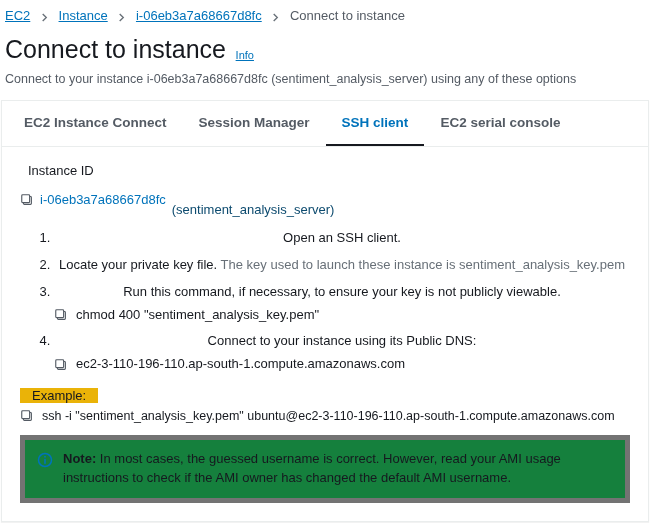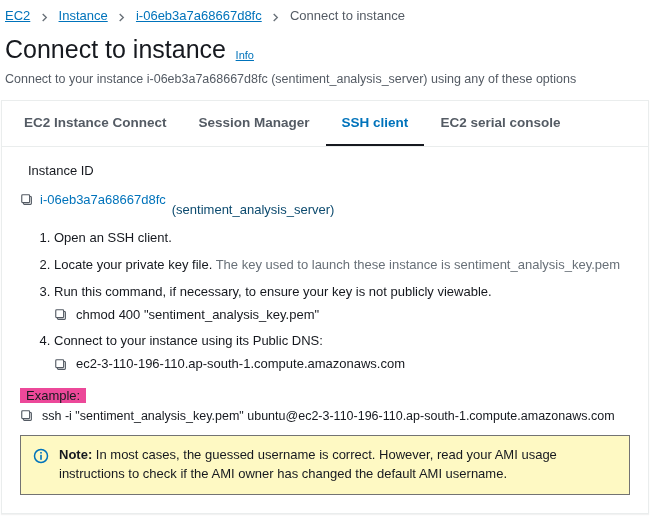--- a/index.html
+++ b/index.html
@@ -17,26 +17,26 @@
   .tabs { display: flex; border-bottom: 1px solid #eaeded; padding: 0 6px; }
   .tab { padding: 14px 16px; font-size: 13.5px; color: #545b64; cursor: pointer; border-bottom: 2px solid transparent; font-weight: 700; }
   .tab.active { color: #0073bb; border-bottom-color: #16191f; }
   .tabbody { padding: 16px 18px 18px; }
   .field-label { font-size: 13px; color: #16191f; margin-bottom: 4px; margin-left: 8px; }
   .id-row { display: flex; align-items: center; gap: 6px; margin-bottom: 12px; font-size: 13px; }
   .id-link { color: #0073bb; }
   .id-name { color: #0c4a6e; margin-top: 20px; }
   .copy-icon { width: 14px; height: 14px; flex: none; cursor: pointer; color:#545b64; }
   ol.steps { list-style: decimal; padding-left: 34px; font-size: 13px; color: #16191f; }
-  ol.steps li { margin-bottom: 8px; line-height: 1.45; }
+  ol.steps li { margin-bottom: 8px; line-height: 1.45; text-align: center; }
   .muted { color: #687078; }
   .cmd-row { display: flex; align-items: center; gap: 8px; margin-top: 4px; font-size: 13px; }
-  .example-hl { background: #ec4899; display: inline-block; padding: 0 6px; margin: 6px 0 6px 0; font-size: 13px; }
+  .example-hl { background: #eab308; display: inline-block; padding: 0 12px; margin: 6px 0 6px 0; font-size: 13px; }
   .ssh-row { display: flex; align-items: center; gap: 8px; font-size: 12.5px; margin-bottom: 12px; }
-  .note-box { border: 1px solid #737373; background: #fef9c3; padding: 10px 12px; display: flex; gap: 10px; font-size: 13px; line-height: 1.45; }
+  .note-box { border: 5px solid #737373; background: #15803d; padding: 10px 12px; display: flex; gap: 10px; font-size: 13px; line-height: 1.45; }
   .note-box .icon { color: #0073bb; flex: none; margin-top: 2px; }
   .footer { padding: 14px 16px 10px; text-align: right; }
   .btn-cancel { background: none; border: none; color: #545b64; font-size: 13.5px; font-weight:700; cursor: pointer; }
   .bold { font-weight: 700; }
 </style>
 </head>
 <body>
 
 <div class="breadcrumbs">
   <a href="#">EC2</a>

